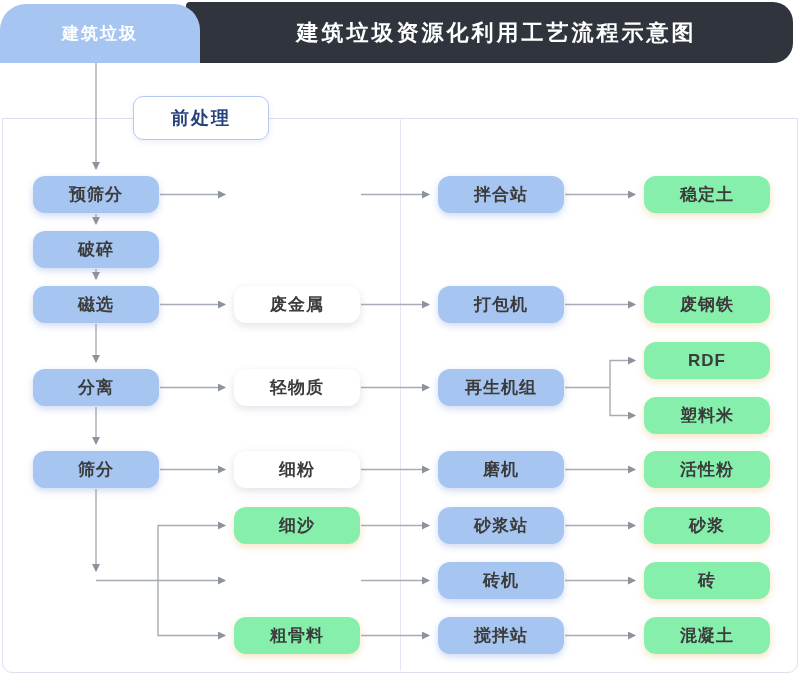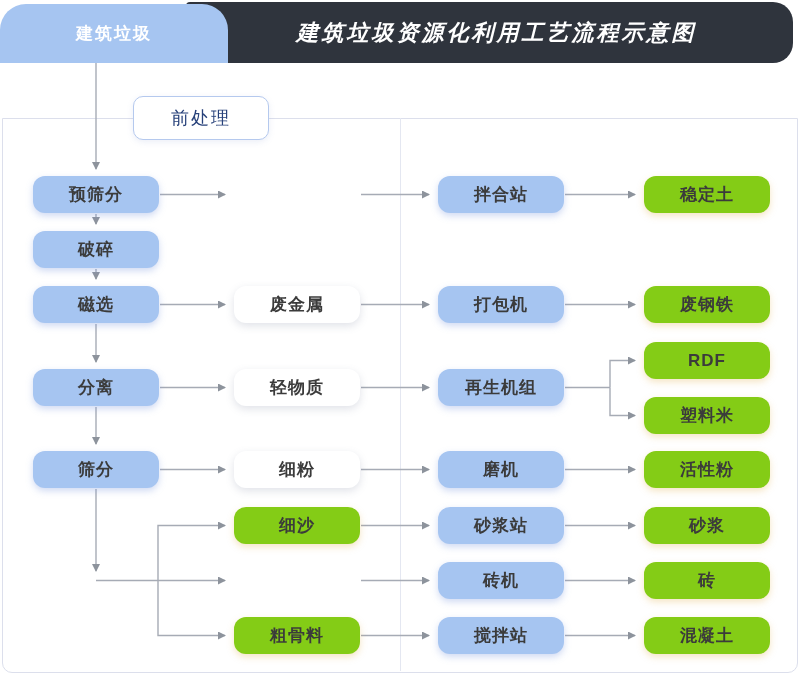--- a/index.html
+++ b/index.html
@@ -3,48 +3,48 @@
 <meta charset="utf-8">
 <style>
   html,body{margin:0;padding:0;background:#ffffff;}
   body{font-family:"Liberation Sans","DejaVu Sans",sans-serif;}
   .canvas{position:relative;width:800px;height:676px;background:#ffffff;overflow:hidden;}
 
   
   .dark-bar{position:absolute;left:186px;top:2px;width:607px;height:61px;
     background:#2f343d;border-radius:4px 20px 20px 0;z-index:1;
     display:flex;align-items:center;justify-content:center;}
-  .main-title{color:#ffffff;font-size:22px;font-weight:bold;letter-spacing:3px;padding-left:14px;font-style:italic;}
-  .tab{position:absolute;left:0;top:4px;width:228px;height:59px;background:#a6c5f1;
+  .main-title{color:#ffffff;font-size:22px;font-weight:bold;letter-spacing:3px;padding-left:14px;}
+  .tab{position:absolute;left:0;top:4px;width:200px;height:59px;background:#a6c5f1;
     border-radius:26px 26px 0 0;z-index:2;display:flex;align-items:center;justify-content:center;}
   .tab-label{color:#ffffff;font-size:17px;font-weight:bold;letter-spacing:2px;}
 
   
   .panel{position:absolute;left:2px;top:118px;width:794px;height:553px;
     border:1px solid #dcdfec;border-radius:0 0 10px 10px;background:#ffffff;z-index:0;}
   .divider{position:absolute;left:400px;top:118px;width:1px;height:553px;background:#e4e7f1;z-index:0;}
 
   
   .pill{position:absolute;height:42px;background:#ffffff;border:1.5px solid #b5c9ee;border-radius:10px;
     display:flex;align-items:center;justify-content:center;z-index:3;
     box-shadow:0 2px 6px rgba(120,140,200,.15);}
-  .pill span{color:#27417a;font-size:18px;font-weight:normal;letter-spacing:2px;}
+  .pill span{color:#27417a;font-size:18px;font-weight:bold;letter-spacing:2px;}
   .pill.pre{left:133px;top:96px;width:134px;}
   .pill.post{left:536px;top:96px;width:132px;}
 
   
   svg.flow{position:absolute;left:0;top:0;z-index:1;pointer-events:none;}
 
   
   .node{position:absolute;width:126px;height:37px;border-radius:12px;z-index:2;
     display:flex;align-items:center;justify-content:center;
     font-size:17px;font-weight:600;color:#3b3b3b;letter-spacing:1px;}
   .n-blue{background:#a6c5f1;box-shadow:0 3px 7px rgba(120,150,220,.35);}
   .n-white{background:#ffffff;box-shadow:0 3px 8px rgba(100,110,140,.20);}
-  .n-yellow{background:#84cc16;box-shadow:0 3px 7px rgba(225,180,90,.35);}
+  .n-yellow{background:#86efac;box-shadow:0 3px 7px rgba(225,180,90,.35);}
 </style>
 </head>
 <body>
 
 <div class="canvas">
 
   <div class="dark-bar">
     <div class="main-title">建筑垃圾资源化利用工艺流程示意图</div>
   </div>
   <div class="tab">

